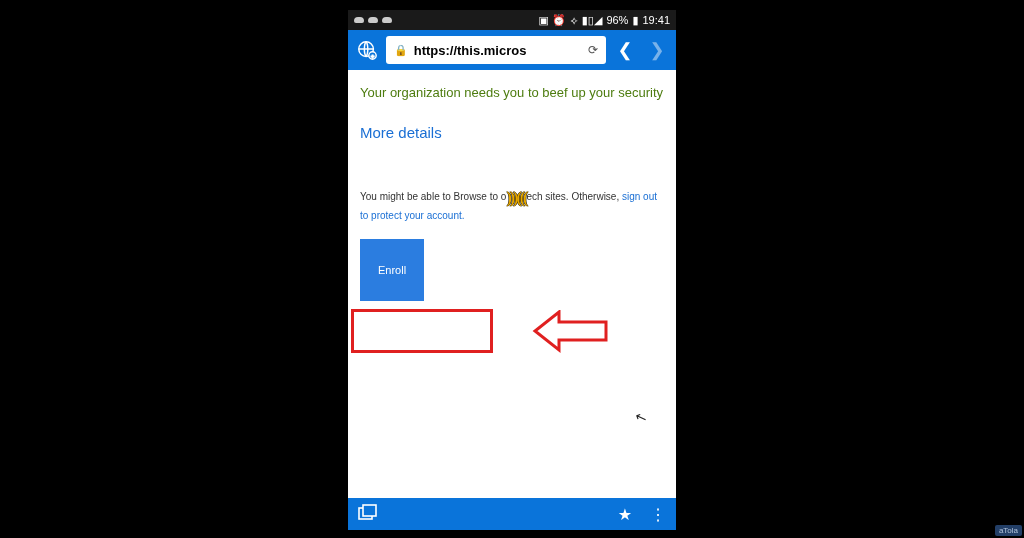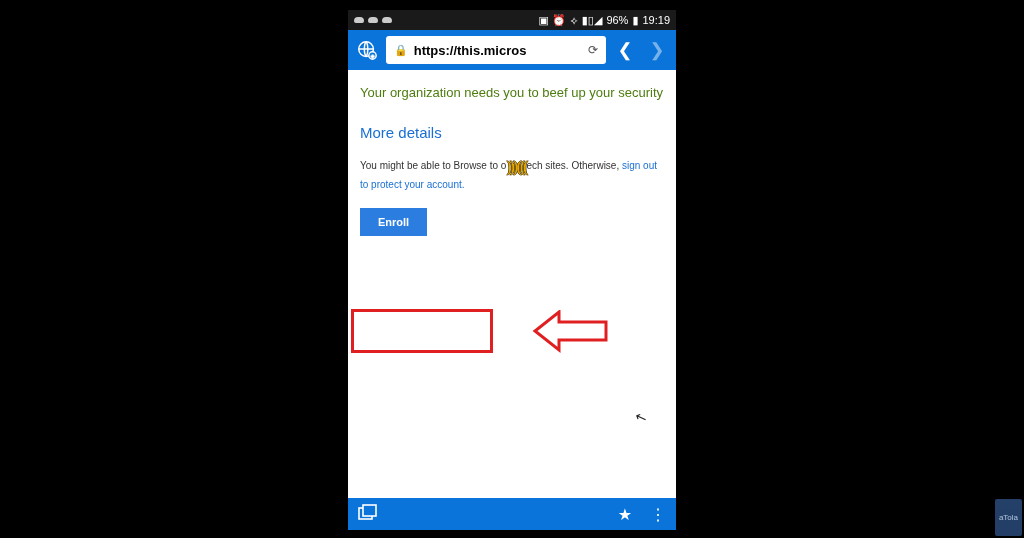--- a/index.html
+++ b/index.html
@@ -106,39 +106,39 @@
     color: #1a6fd4;
     font-size: 15px;
     margin-bottom: 14px;
     display: inline-block;
   }
   .hint {
     font-size: 10px;
     color: #333;
     line-height: 1.45;
     margin-bottom: 16px;
+    margin-top: 31px;
   }
   .hint .redact2 {
     display:inline-block;
     font-family: serif;
     font-weight: bold;
     color: #e6a800;
     font-size: 16px;
     letter-spacing: -2px;
     vertical-align: middle;
     text-shadow: 0.5px 0 #000, -0.5px 0 #000;
   }
   .inline-link { color: #1a6fd4; }
   .enroll-btn {
     background: #2b7de0;
     color: #fff;
     border: none;
-    padding: 8px 18px;
-    font-size: 11px;
-    font-weight: bold;
+    padding: 25px 18px;
+    font-size: 11px;
   }
   
   .annot-rect {
     position: absolute;
     border: 3px solid #e02020;
     left: 3px; top: 239px;
     width: 142px; height: 44px;
     pointer-events: none;
   }
   .annot-arrow {
@@ -163,21 +163,21 @@
     color: #222;
     transform: rotate(-20deg);
   }
   .watermark {
     position: absolute;
     right: 2px;
     bottom: 2px;
     background: #2a4a7a;
     color: #cde3ff;
     font-size: 8px;
-    padding: 14px 4px;
+    padding: 1px 4px;
     border-radius: 2px;
     opacity: 0.85;
   }
 </style>
 </head>
 <body>
 
 <div class="phone">
 
   <div class="status-bar">
@@ -186,21 +186,21 @@
       <span class="cloud"></span>
       <span class="cloud"></span>
     </div>
     <div class="status-right">
       <span>▣</span>
       <span>⏰</span>
       <span>⟡</span>
       <span>▮▯◢</span>
       <span>96%</span>
       <span>▮</span>
-      <span>19:19</span>
+      <span>19:41</span>
     </div>
   </div>
 
   <div class="browser-bar">
     <div class="globe-btn">
       <svg width="22" height="22" viewBox="0 0 24 24" fill="none" stroke="#fff" stroke-width="1.6">
           <circle cx="11" cy="11" r="8"></circle>
           <path d="M3 11h16M11 3c2.5 3 2.5 13 0 16M11 3c-2.5 3-2.5 13 0 16"></path>
           <circle cx="18" cy="18" r="4" fill="#0a74da" stroke="#fff"></circle>
           <text x="18" y="21" font-size="6" fill="#fff" text-anchor="middle">+</text>

